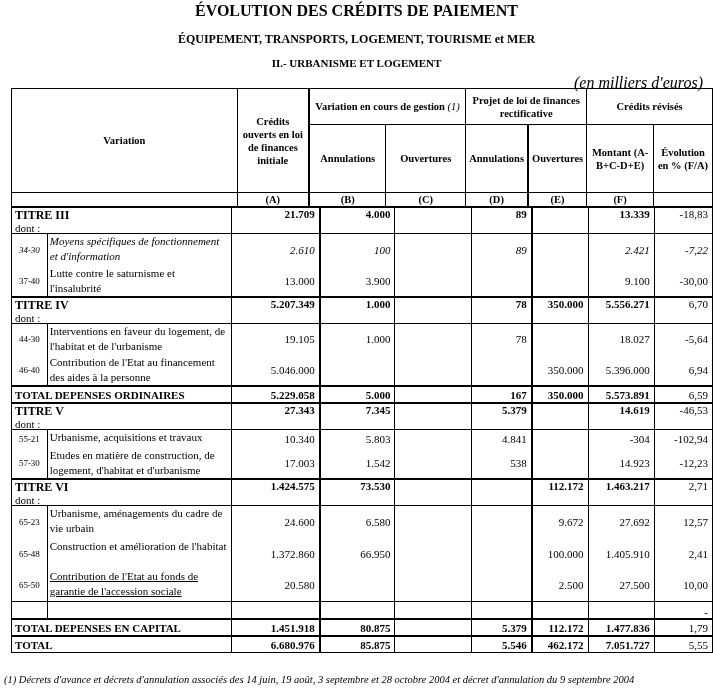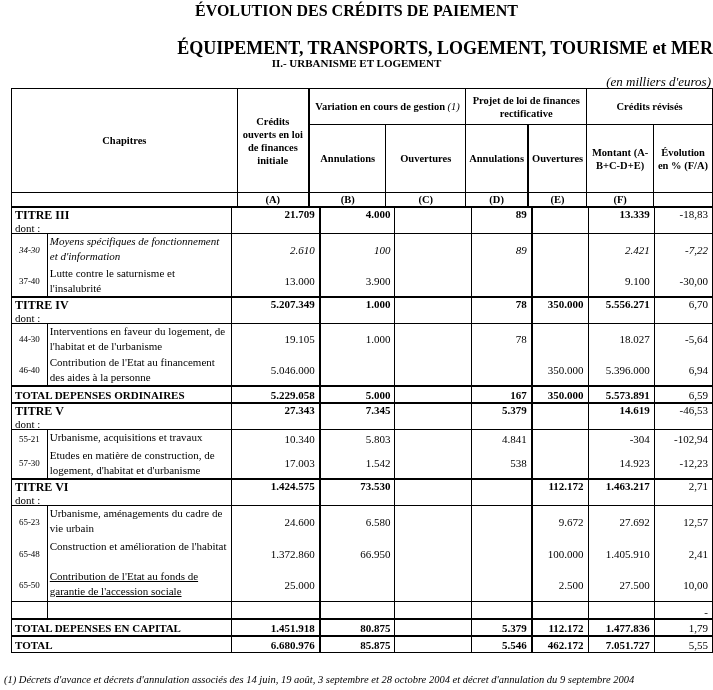--- a/index.html
+++ b/index.html
@@ -1,22 +1,22 @@
 <!DOCTYPE html>
 <html><head>
 <meta charset="utf-8">
 <style>
   html, body { margin:0; padding:0; background:#fff; }
   body { width:713px; height:690px; position:relative; overflow:hidden;
          font-family:"Liberation Serif","DejaVu Serif",serif; color:#000; }
   .title { position:absolute; left:0; width:713px; text-align:center; font-weight:bold; }
   #t1 { top:2px; font-size:16px; }
-  #t2 { top:38px; font-size:18px;text-align:right; }
+  #t2 { top:32px; font-size:12px; }
   #t3 { top:57px; font-size:11px; }
-  #unit { position:absolute; right:2px; top:74px; font-size:13px; font-style:italic; }
+  #unit { position:absolute; right:10px; top:74px; font-size:16px; font-style:italic; }
   #footnote { position:absolute; left:4px; top:674px; font-size:10.5px; font-style:italic; white-space:nowrap; }
 
   table { position:absolute; left:11px; top:88px; border-collapse:collapse; table-layout:fixed; font-size:11px; }
   td, th { border:1px solid #000; padding:0 3px; overflow:hidden; }
   th { font-weight:bold; font-size:10.5px; text-align:center; vertical-align:middle; line-height:13px; }
   .thick-l { border-left:2px solid #000; }
   .thick-t { border-top:2px solid #000;font-family:Liberation Serif, serif; }
   .num { text-align:right; vertical-align:top; padding-right:4px; }
   .pct { text-align:right; vertical-align:top; padding-right:4px; }
   .bold { font-weight:bold; }
@@ -45,21 +45,21 @@
       <col style="width:72px">
       <col style="width:77px">
       <col style="width:80px">
       <col style="width:62px">
       <col style="width:57px">
       <col style="width:67px">
       <col style="width:59px">
   </colgroup>
   <tbody>
       <tr style="height:36px">
-    <th colspan="2" rowspan="2">Chapitres</th>
+    <th colspan="2" rowspan="2">Variation</th>
     <th rowspan="2">Crédits ouverts en loi de finances initiale</th>
     <th colspan="2" class="thick-l"><span>Variation en cours de gestion</span> <i style="font-weight:normal">(1)</i></th>
     <th colspan="2">Projet de loi de finances rectificative</th>
     <th colspan="2"><span>Crédits révisés</span></th>
   </tr>
   <tr style="height:68px">
     <th class="thick-l">Annulations</th>
     <th>Ouvertures</th>
     <th>Annulations</th>
     <th class="thick-l">Ouvertures</th>
@@ -238,21 +238,21 @@
         <td class="num thick-l" style="border-top: none; border-bottom: none;">66.950</td>
         <td class="num" style="border-top: none; border-bottom: none;"></td>
         <td class="num" style="border-top: none; border-bottom: none;"></td>
         <td class="num thick-l" style="border-top: none; border-bottom: none;">100.000</td>
         <td class="num" style="border-top: none; border-bottom: none;">1.405.910</td>
         <td class="pct" style="border-top: none; border-bottom: none;">2,41</td>
       </tr>
       <tr class="sub" style="height: 32px;">
         <td class="code" style="border-top: none;">65-50</td>
         <td class="lbl" style="border-top: none; text-decoration: underline;">Contribution de l'Etat au fonds de garantie de l'accession sociale</td>
-        <td class="num" style="border-top: none;">25.000</td>
+        <td class="num" style="border-top: none;">20.580</td>
         <td class="num thick-l" style="border-top: none;"></td>
         <td class="num" style="border-top: none;"></td>
         <td class="num" style="border-top: none;"></td>
         <td class="num thick-l" style="border-top: none; margin-left: 12px;">2.500</td>
         <td class="num" style="border-top: none;">27.500</td>
         <td class="pct" style="border-top: none;">10,00</td>
       </tr>
       <tr style="height: 18px;">
         <td class="" style="border-top: none;"></td>
         <td class="" style="border-top: none;"></td>

